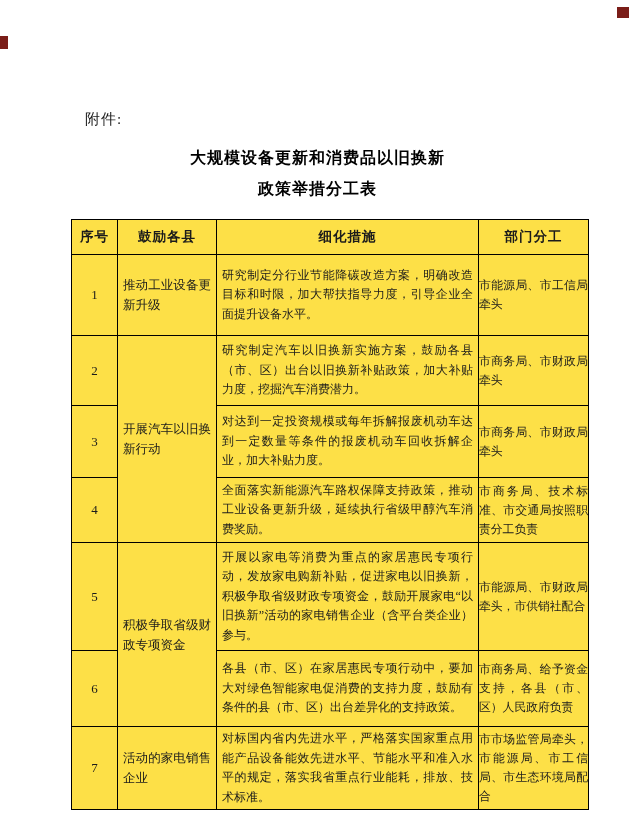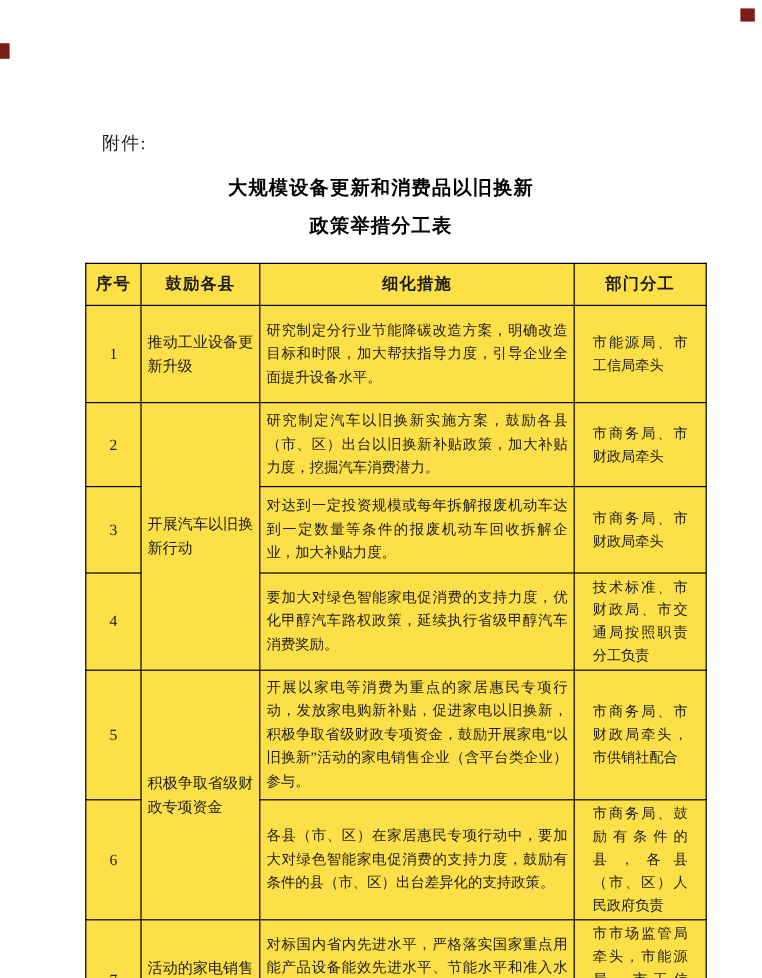--- a/index.html
+++ b/index.html
@@ -53,21 +53,21 @@
     padding:20px 5px;
     text-align:justify;word-break:break-all;
   }
   td.c-measure{
     font-size:12px;line-height:19.5px;
     padding:2px 5px;
     text-align:justify;word-break:break-all;
   }
   td.c-dept{
     font-size:11.8px;line-height:19px;
-    padding:2px 15px;
+    padding:2px 0;
     text-align:justify;word-break:break-all;
   }
 </style>
 </head>
 <body>
 
 <div class="page">
 
   <div class="red-mark tl"></div>
   <div class="red-mark tr"></div>
@@ -107,33 +107,33 @@
           <td class="c-measure">研究制定汽车以旧换新实施方案，鼓励各县（市、区）出台以旧换新补贴政策，加大补贴力度，挖掘汽车消费潜力。</td>
           <td class="c-dept">市商务局、市财政局牵头</td>
         </tr>
         <tr style="height: 72px;">
           <td class="c-no">3</td>
           <td class="c-measure">对达到一定投资规模或每年拆解报废机动车达到一定数量等条件的报废机动车回收拆解企业，加大补贴力度。</td>
           <td class="c-dept">市商务局、市财政局牵头</td>
         </tr>
         <tr style="height: 65px;">
           <td class="c-no">4</td>
-          <td class="c-measure">要加大对绿色智能家电促消费的支持力度，优化甲醇汽车路权政策，延续执行省级甲醇汽车消费奖励。</td>
-          <td class="c-dept">技术标准、市财政局、市交通局按照职责分工负责</td>
+          <td class="c-measure">全面落实新能源汽车路权保障支持政策，推动工业设备更新升级，延续执行省级甲醇汽车消费奖励。</td>
+          <td class="c-dept">市商务局、技术标准、市交通局按照职责分工负责</td>
         </tr>
         <tr style="height: 108px;">
           <td class="c-no">5</td>
           <td class="c-task" rowspan="2">积极争取省级财政专项资金</td>
           <td class="c-measure">开展以家电等消费为重点的家居惠民专项行动，发放家电购新补贴，促进家电以旧换新，积极争取省级财政专项资金，鼓励开展家电“以旧换新”活动的家电销售企业（含平台类企业）参与。</td>
-          <td class="c-dept">市商务局、市财政局牵头，市供销社配合</td>
+          <td class="c-dept">市能源局、市财政局牵头，市供销社配合</td>
         </tr>
         <tr style="height: 76px;">
           <td class="c-no">6</td>
           <td class="c-measure">各县（市、区）在家居惠民专项行动中，要加大对绿色智能家电促消费的支持力度，鼓励有条件的县（市、区）出台差异化的支持政策。</td>
-          <td class="c-dept">市商务局、鼓励有条件的县，各县（市、区）人民政府负责</td>
+          <td class="c-dept">市商务局、给予资金支持，各县（市、区）人民政府负责</td>
         </tr>
         <tr style="height: 78px;">
           <td class="c-no">7</td>
           <td class="c-task" rowspan="1">活动的家电销售企业</td>
           <td class="c-measure">对标国内省内先进水平，严格落实国家重点用能产品设备能效先进水平、节能水平和准入水平的规定，落实我省重点行业能耗，排放、技术标准。</td>
           <td class="c-dept">市市场监管局牵头，市能源局、市工信局、市生态环境局配合</td>
         </tr>
       </tbody>
   </table>
 

